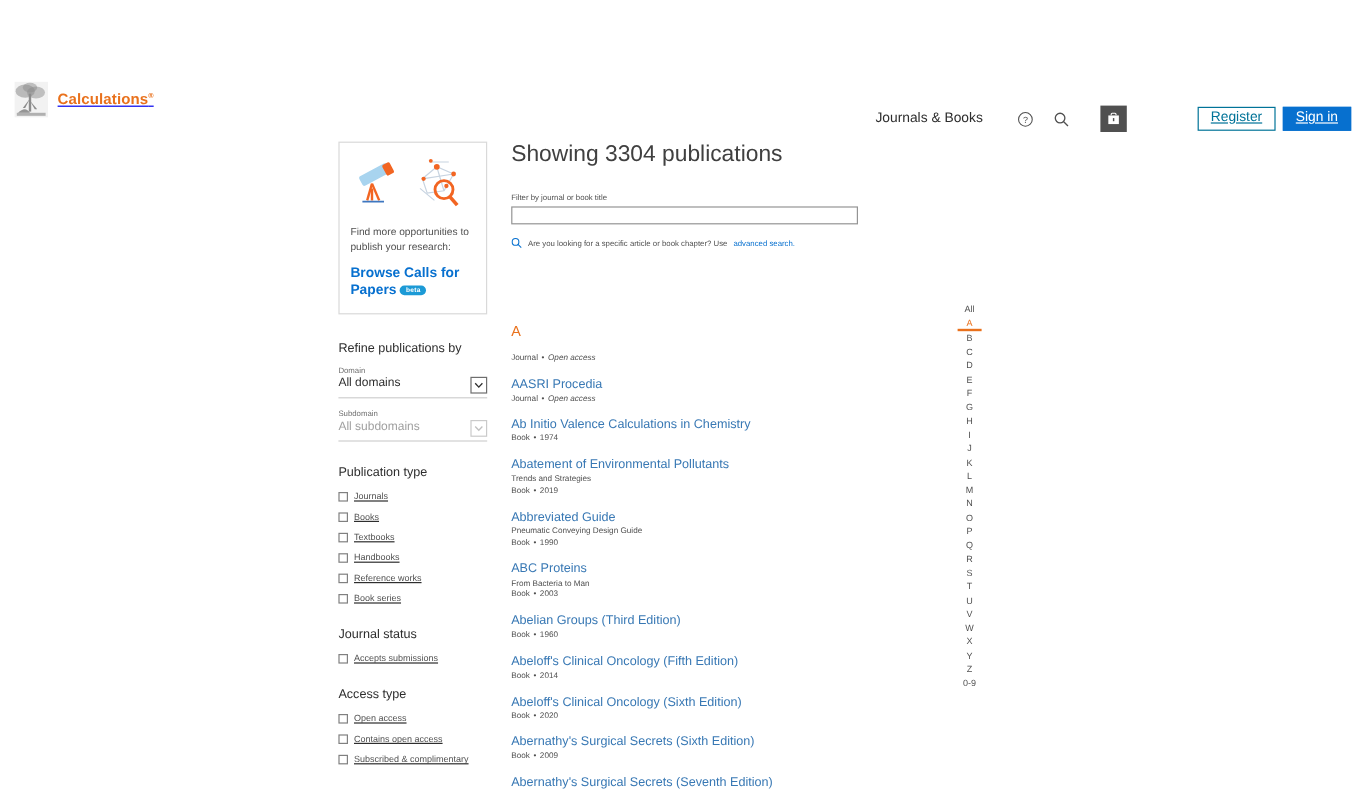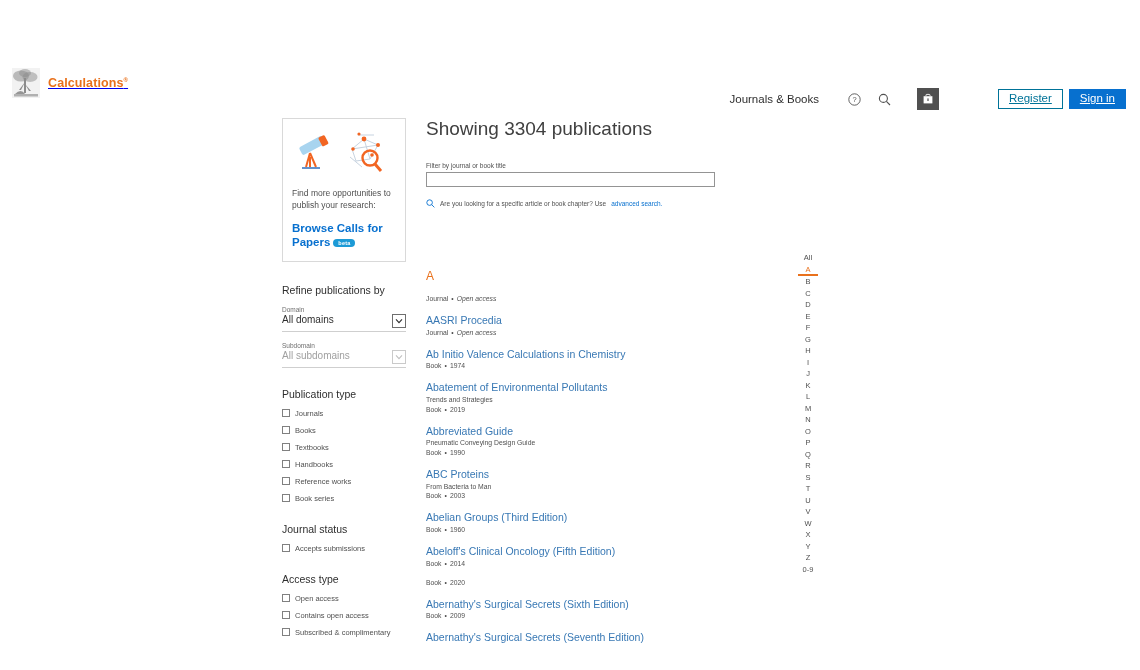--- a/index.html
+++ b/index.html
@@ -88,21 +88,21 @@
   }
   .select-value { font-size: 10px; color: #2e2e2e; }
   .select-value.disabled { color: #a0a0a0; }
   .select-arrow {
     width: 14px; height: 14px; border: 1px solid #6e6e6e;
     display: flex; align-items: center; justify-content: center;
     background: #fff; flex: 0 0 auto;
   }
   .select-arrow.disabled { border-color: #cacaca; }
   .group-heading { font-size: 10.5px; color: #2e2e2e; margin: 20px 0 9px 0; }
-  .check-row { display: flex; gap: 5px; margin-bottom: 8px; }
+  .check-row { display: flex; align-items: center; gap: 5px; margin-bottom: 8px; text-decoration: underline; }
   .checkbox {
     width: 8px; height: 8px; border: 1px solid #808080; background: #fff;
     flex: 0 0 auto;
   }
   .check-label { font-size: 7.5px; color: #505050; }
 
   
   .page-title { font-size: 19px; font-weight: normal; color: #404040; margin: 0 0 22px 0; }
   .filter-label { font-size: 6.5px; color: #505050; margin-bottom: 3px; }
   .filter-input {
@@ -372,20 +372,21 @@
           <a class="pub-title" href="#">Abelian Groups (Third Edition)</a>
           <div class="pub-meta"><span>Book</span><span class="dot">•</span><span>1960</span></div>
         </div>
 
         <div class="pub-item">
           <a class="pub-title" href="#">Abeloff's Clinical Oncology (Fifth Edition)</a>
           <div class="pub-meta"><span>Book</span><span class="dot">•</span><span>2014</span></div>
         </div>
 
         <div class="pub-item">
+          <a class="pub-title" href="#">Abeloff's Clinical Oncology (Sixth Edition)</a>
           <div class="pub-meta"><span>Book</span><span class="dot">•</span><span>2020</span></div>
         </div>
 
         <div class="pub-item">
           <a class="pub-title" href="#">Abernathy's Surgical Secrets (Sixth Edition)</a>
           <div class="pub-meta"><span>Book</span><span class="dot">•</span><span>2009</span></div>
         </div>
 
         <div class="pub-item">
           <a class="pub-title" href="#">Abernathy's Surgical Secrets (Seventh Edition)</a>

